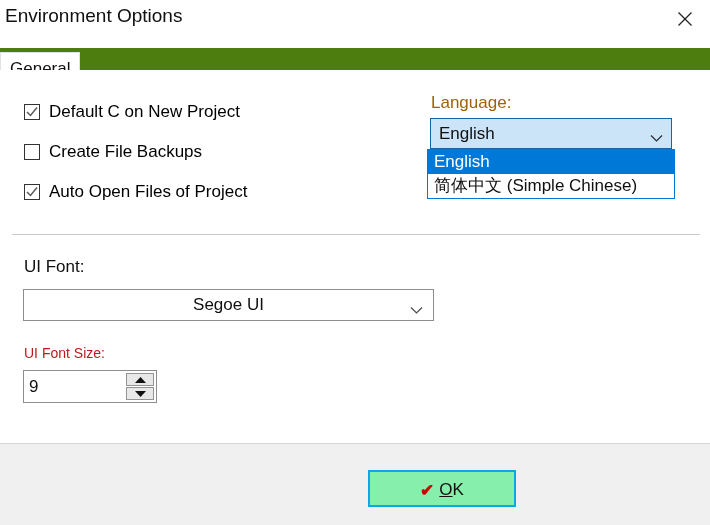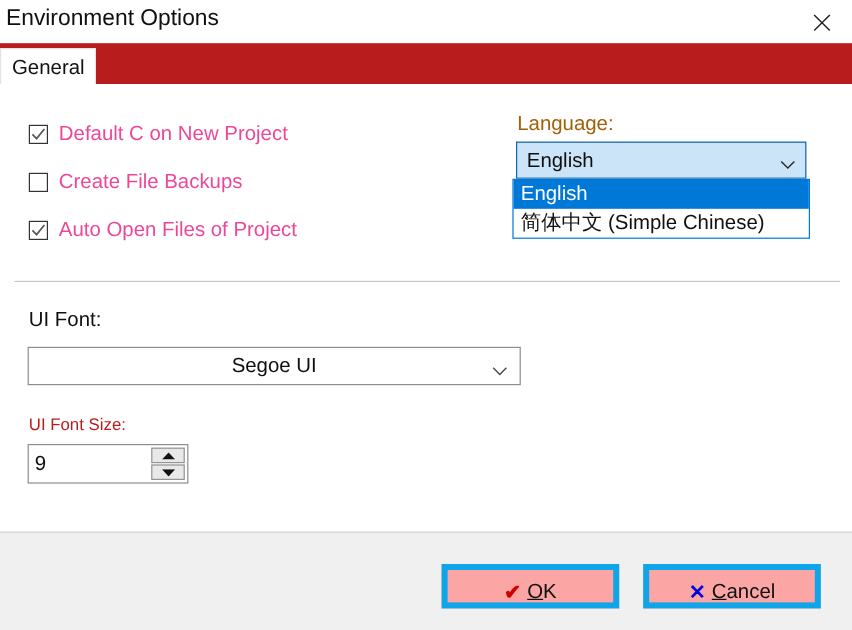--- a/index.html
+++ b/index.html
@@ -36,23 +36,23 @@
     position: absolute;
     right: 8px; top: 2px;
     width: 34px; height: 32px;
     cursor: pointer;
   }
   .close-btn svg { display: block; margin: 9px auto 0 auto; }
 
   
   .tabstrip {
     position: absolute;
-    left: 0; top: 36px;
+    left: 0; top: 48px;
     width: 710px; height: 34px;
-    background: #b91c1c;
+    background: #4d7c0f;
     border-bottom: 1px solid #dcdcdc;
   }
   .tab {
     position: absolute;
     top: 4px;
     height: 30px;
     box-sizing: border-box;
     padding: 4px 9px 0 9px;
     font-size: 17px;
     line-height: 24px;
@@ -92,21 +92,21 @@
     box-sizing: border-box;
     border: 1px solid #333333;
     background: #ffffff;
   }
   .cb-box svg { display: block; }
   .cb-label {
     position: absolute;
     left: 25px; top: -2px;
     font-size: 17px;
     line-height: 24px;
-    color: #ec4899;
+    color: #000000;
     white-space: nowrap;
   }
 
   
   .lang-label {
     position: absolute;
     left: 431px; top: 22px;
     font-size: 17px;
     line-height: 22px;
     color: #a16207;
@@ -243,22 +243,22 @@
     left: 0; top: 443px;
     width: 710px; height: 82px;
     background: #f0f0f0;
     border-top: 1px solid #d4d4d4;
   }
   .dlg-btn {
     position: absolute;
     top: 26px;
     height: 37px;
     box-sizing: border-box;
-    background: #fca5a5;
-    border: 5px solid #0ea5e9;
+    background: #86efac;
+    border: 2px solid #0ea5e9;
     cursor: pointer;
     text-align: center;
   }
   .btn-ok { left: 368px; width: 148px; }
   .btn-cancel { left: 536px; width: 148px; }
   .btn-inner {
     display: inline-block;
     margin-top: 7px;
     font-size: 17px;
     line-height: 22px;
@@ -372,18 +372,13 @@
     </span>
   </div>
 </div>
 
 <div class="footer">
   <div class="dlg-btn btn-ok">
     <span class="btn-inner">
       <span class="btn-glyph glyph-ok">✔</span><span class="accel">O</span><span>K</span>
     </span>
   </div>
-  <div class="dlg-btn btn-cancel">
-    <span class="btn-inner">
-      <span class="btn-glyph glyph-cancel">✕</span><span class="accel">C</span><span>ancel</span>
-    </span>
-  </div>
 </div>
 
 </body></html>

